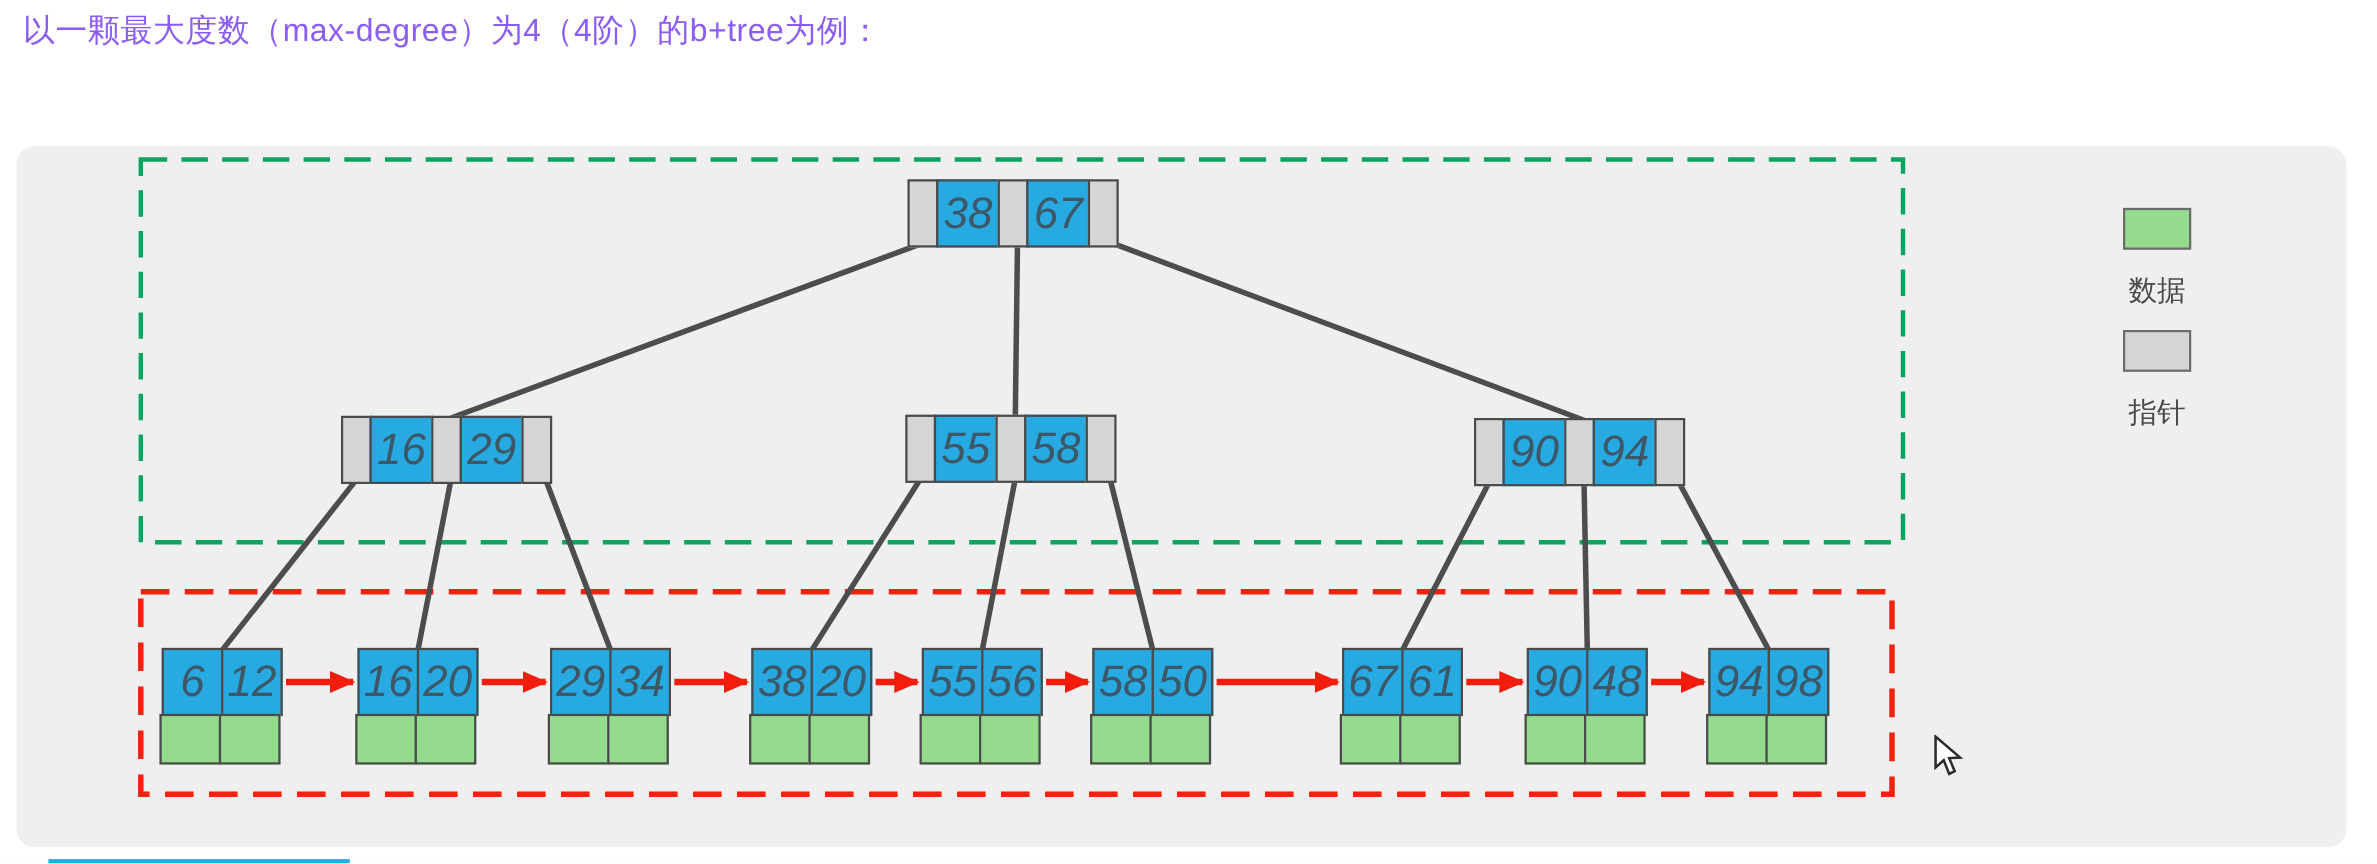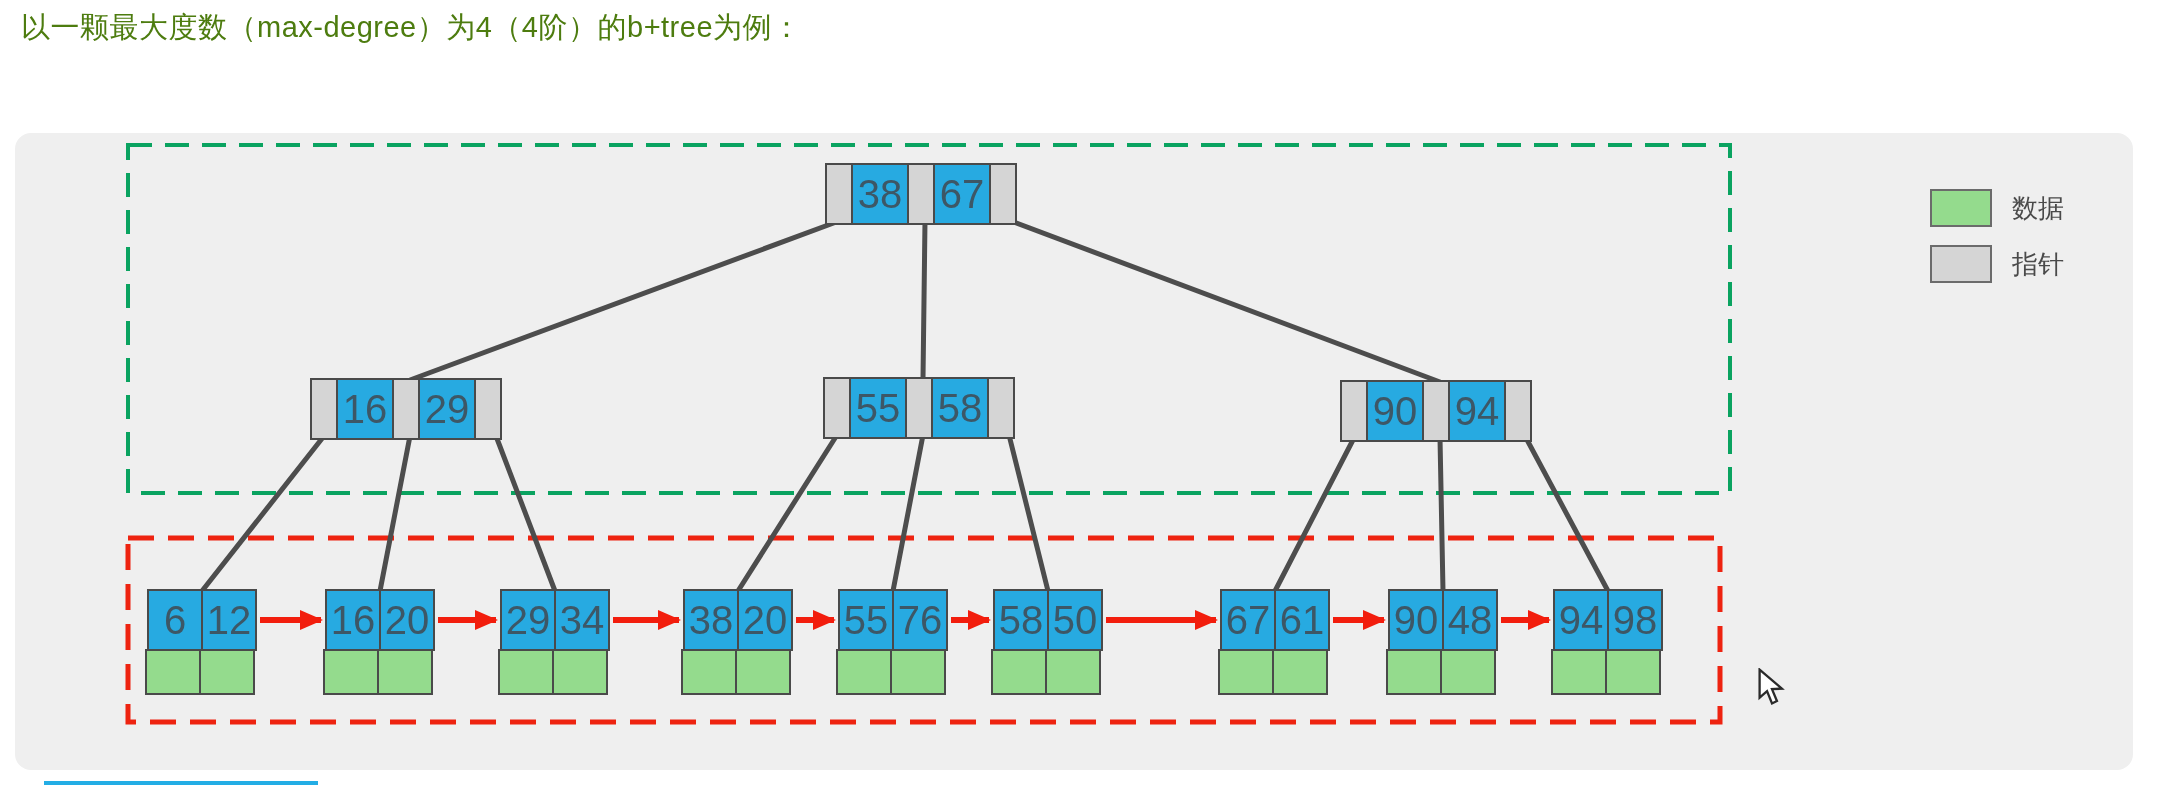--- a/index.html
+++ b/index.html
@@ -9,42 +9,42 @@
     height: 785px;
     overflow: hidden;
     font-family: "Liberation Sans", "DejaVu Sans", sans-serif;
     background: #ffffff;
   }
   .title {
     position: absolute;
     left: 21px;
     top: 8px;
     font-size: 29px;
-    color: #4d7c0f;
+    color: #8b5cf6;
     letter-spacing: 0.5px;
   }
   .panel {
     position: absolute;
     left: 15px;
     top: 133px;
     width: 2118px;
     height: 637px;
     background: #efefef;
     border-radius: 16px;
   }
   #edges-svg {
     position: absolute;
     left: 0; top: 0;
     width: 2161px;
     height: 785px;
     z-index: 1;
     pointer-events: none;
   }
   #nodes-layer { position: absolute; left: 0; top: 0; z-index: 2; }
-  .node { position: absolute; display: flex; }
+  .node { position: absolute; display: flex; font-style: italic; }
   .cell {
     box-sizing: border-box;
     border: 2px solid #4a4a4a;
     display: flex;
     align-items: center;
     justify-content: center;
   }
   .cell + .cell, .leaf-col + .leaf-col { margin-left: -2px; }
   .ptr-cell  { width: 28px; height: 62px; background: #d5d5d5; }
   .key-cell  { width: 58px; height: 62px; background: #27aae1;
@@ -55,21 +55,21 @@
   .leaf-data { width: 56px; height: 46px; background: #94db8d; margin-top: -2px; }
   .legend {
     position: absolute;
     left: 1930px;
     top: 189px;
     z-index: 2;
     display: flex;
     flex-direction: column;
     gap: 18px;
   }
-  .legend-row { display: flex; align-items: center; gap: 20px; }
+  .legend-row { display: flex; align-items: center; gap: 20px; flex-direction: column; }
   .swatch {
     box-sizing: border-box;
     width: 62px; height: 38px;
     border: 2px solid #6b6b6b;
     display: inline-block;
   }
   .swatch-green { background: #94db8d; }
   .swatch-gray  { background: #d5d5d5; }
   .legend-label { font-size: 26px; color: #4a4a4a; }
   #cursor {
@@ -200,21 +200,21 @@
           <div class="cell leaf-key">20</div>
           <div class="cell leaf-data"></div>
         </div>
       </div>
       <div class="node leaf" style="left: 838px; top: 589px;">
         <div class="leaf-col">
           <div class="cell leaf-key">55</div>
           <div class="cell leaf-data"></div>
         </div>
         <div class="leaf-col">
-          <div class="cell leaf-key">76</div>
+          <div class="cell leaf-key">56</div>
           <div class="cell leaf-data"></div>
         </div>
       </div>
       <div class="node leaf" style="left: 993px; top: 589px;">
         <div class="leaf-col">
           <div class="cell leaf-key">58</div>
           <div class="cell leaf-data"></div>
         </div>
         <div class="leaf-col">
           <div class="cell leaf-key">50</div>

